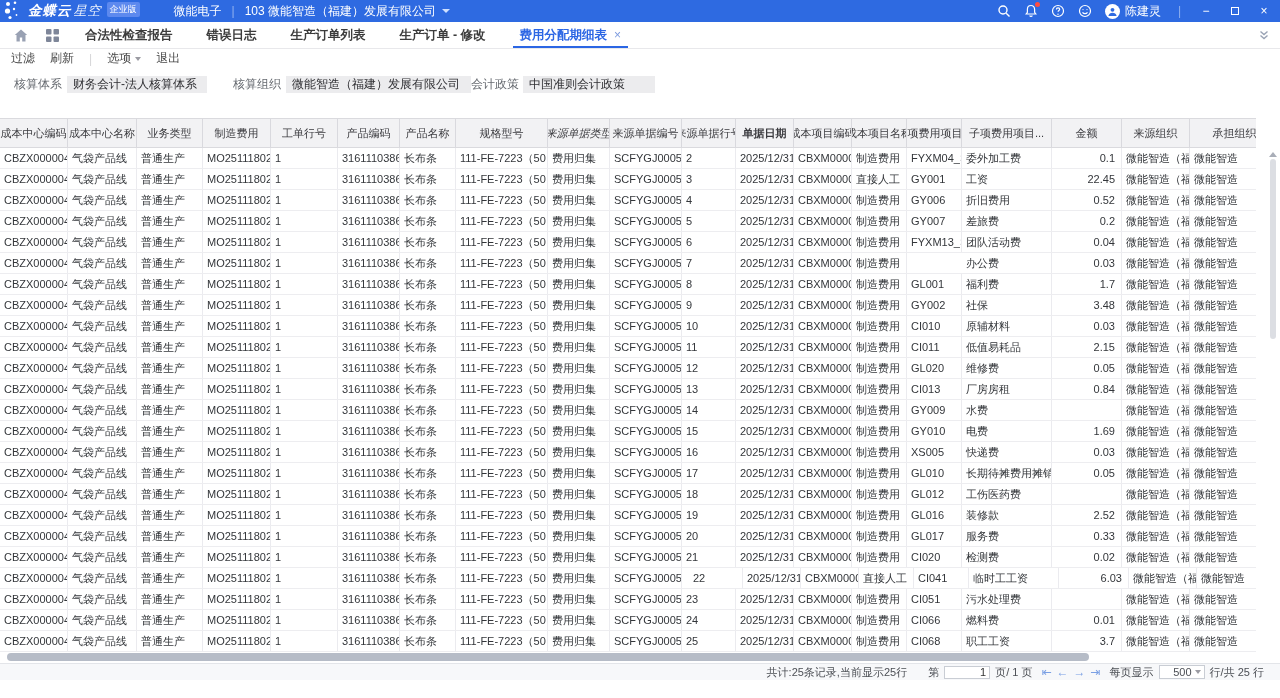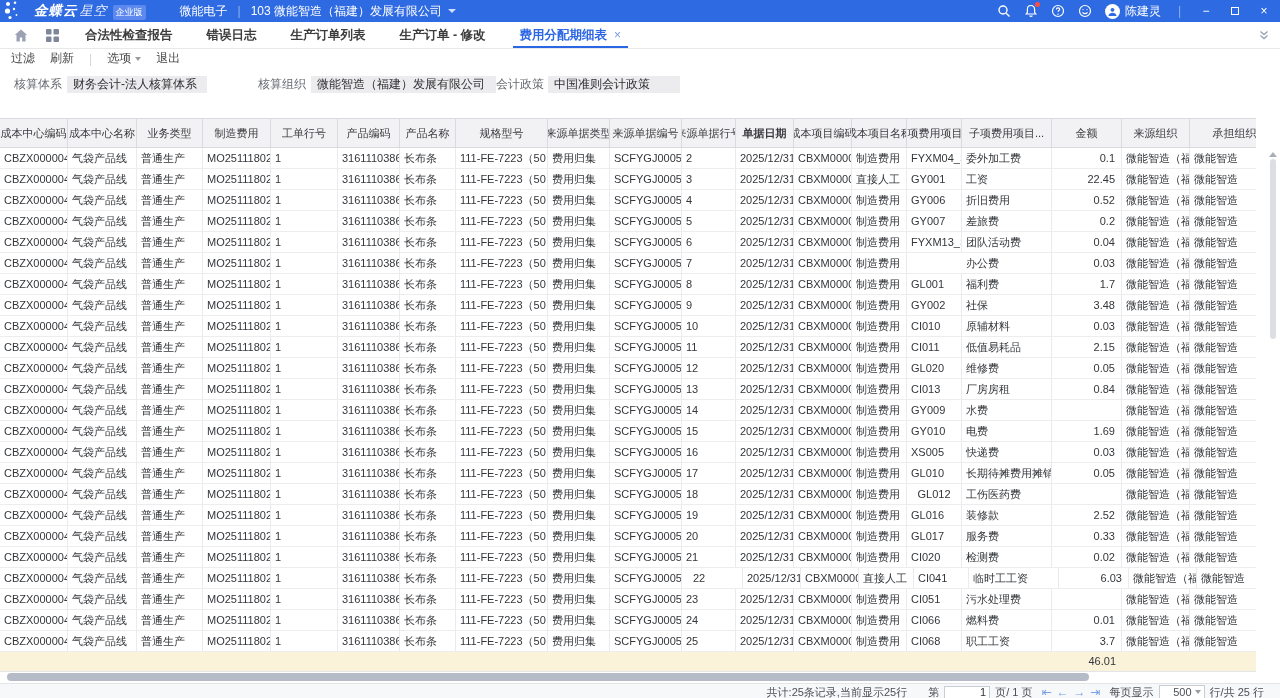--- a/index.html
+++ b/index.html
@@ -3,21 +3,21 @@
 <meta charset="utf-8">
 <style>
   * { box-sizing:border-box; margin:0; padding:0; }
   html,body { width:1280px; height:698px; overflow:hidden; background:#fff;
     font-family:"Liberation Sans","DejaVu Sans",sans-serif; }
 
   
   .topbar { height:22px; background:#2e6ae1; color:#fff; display:flex; align-items:center;
     font-size:12px; padding:0 8px 0 4px; }
   .logo-dots { width:22px; height:20px; }
-  .brand { display:flex; align-items:flex-end; margin-left:8px; }
+  .brand { display:flex; align-items:flex-start; margin-left:2px; }
   .brand-bold { font-weight:bold; font-size:13.5px; font-style:italic; letter-spacing:1px; }
   .brand-light { font-size:13px; font-style:italic; opacity:.92; margin-left:2px; letter-spacing:1px; }
   .brand-badge { background:#5d89ee; font-size:9px; border-radius:2px; padding:1px 3px; margin-left:5px; }
   .ws { margin-left:34px; }
   .top-sep { opacity:.45; margin:0 10px; }
   .company { display:flex; align-items:center; gap:6px; }
   .caret-down-w { width:0; height:0; border-left:4px solid transparent; border-right:4px solid transparent; border-top:4px solid #cfe0ff; }
   .top-right { margin-left:auto; display:flex; align-items:center; gap:13px; }
   .tico { width:14px; height:14px; position:relative; display:inline-block; cursor:pointer; }
   .tico svg { width:14px; height:14px; display:block; }
@@ -45,21 +45,21 @@
   .tool-btn { cursor:pointer; display:flex; align-items:center; gap:4px; }
   .tool-div { color:#d5d5d8; }
   .caret-down-g { width:0; height:0; border-left:3.5px solid transparent; border-right:3.5px solid transparent; border-top:4px solid #9b9ba2; }
 
   
   .filter-panel { height:50px; position:relative; font-size:12px; background:#fff; padding-top:7px; }
   .f-row { display:flex; align-items:center; height:18px; margin-bottom:4px; padding-left:14px; }
   .f-label { color:#666a70; text-align:right; padding-right:5px; white-space:nowrap; overflow:hidden; }
   .f-value { background:#ececee; color:#2f2f33; padding:1px 6px; height:17px; line-height:15px;
     white-space:nowrap; overflow:hidden; }
-  .lw48 { width:53px; } .lw80 { width:104px; } .lw52 { width:52px; } .lw84 { width:84px; }
+  .lw48 { width:53px; } .lw80 { width:79px; } .lw52 { width:52px; } .lw84 { width:84px; }
   .vw140 { width:140px; } .vw185 { width:185px; } .vw132 { width:132px; } .vw136 { width:136px; } .vw100 { width:100px; }
   .annotation { position:absolute; left:597px; top:24px; color:#ff3a1e; font-size:13.5px; white-space:nowrap; }
   .ann-mark { position:absolute; top:17px; width:0; height:0; border-left:4px solid transparent;
     border-right:4px solid transparent; border-top:5px solid #2f6be4; }
   .ann-m1 { left:23px; } .ann-m2 { left:49px; }
 
   
   .grid { position:relative; width:1280px; background:#fff; }
   .grid-clip { width:1256px; overflow:hidden; }
   .g-header { display:flex; height:30px; background:#f2f2f4; border-top:1px solid #dadade;
@@ -232,21 +232,21 @@
   <div class="grid-clip">
     <div class="g-header" id="g-header">
         <div class="g-hcell" style="width: 68px;">成本中心编码</div>
         <div class="g-hcell" style="width: 69px;">成本中心名称</div>
         <div class="g-hcell" style="width: 66px;">业务类型</div>
         <div class="g-hcell" style="width: 68px;">制造费用</div>
         <div class="g-hcell" style="width: 67px;">工单行号</div>
         <div class="g-hcell" style="width: 62px;">产品编码</div>
         <div class="g-hcell" style="width: 56px;">产品名称</div>
         <div class="g-hcell" style="width: 92px;">规格型号</div>
-        <div class="g-hcell" style="width: 62px;">来源单据类型</div>
+        <div class="g-hcell" style="width: 62px; font-style: italic;">来源单据类型</div>
         <div class="g-hcell" style="width: 72px;">来源单据编号</div>
         <div class="g-hcell" style="width: 54px;">来源单据行号</div>
         <div class="g-hcell" style="width: 58px; font-weight: bold;">单据日期</div>
         <div class="g-hcell" style="width: 58px;">成本项目编码</div>
         <div class="g-hcell" style="width: 55px;">成本项目名称</div>
         <div class="g-hcell" style="width: 55px;">子项费用项目...</div>
         <div class="g-hcell" style="width: 90px;">子项费用项目...</div>
         <div class="g-hcell" style="width: 70px;">金额</div>
         <div class="g-hcell" style="width: 68px;">来源组织</div>
         <div class="g-hcell" style="width: 90px;">承担组织</div>
@@ -596,21 +596,21 @@
           <div class="g-cell" style="width: 67px;">1</div>
           <div class="g-cell" style="width: 62px;">3161110386</div>
           <div class="g-cell" style="width: 56px;">长布条</div>
           <div class="g-cell" style="width: 92px;">111-FE-7223（50</div>
           <div class="g-cell" style="width: 62px;">费用归集</div>
           <div class="g-cell" style="width: 72px;">SCFYGJ000565</div>
           <div class="g-cell" style="width: 54px;">18</div>
           <div class="g-cell" style="width: 58px;">2025/12/31</div>
           <div class="g-cell" style="width: 58px;">CBXM00003</div>
           <div class="g-cell" style="width: 55px;">制造费用</div>
-          <div class="g-cell" style="width: 55px; text-align: center;">GL012</div>
+          <div class="g-cell" style="width: 55px;">GL012</div>
           <div class="g-cell" style="width: 90px;">工伤医药费</div>
           <div class="g-cell num" style="width: 70px;"></div>
           <div class="g-cell" style="width: 68px;">微能智造（福建）</div>
           <div class="g-cell" style="width: 90px;">微能智造</div>
         </div>
         <div class="g-row">
           <div class="g-cell" style="width: 68px;">CBZX000004</div>
           <div class="g-cell" style="width: 69px;">气袋产品线</div>
           <div class="g-cell" style="width: 66px;">普通生产</div>
           <div class="g-cell" style="width: 68px;">MO251118022</div>
@@ -749,41 +749,20 @@
           <div class="g-cell" style="width: 54px;">25</div>
           <div class="g-cell" style="width: 58px;">2025/12/31</div>
           <div class="g-cell" style="width: 58px;">CBXM00003</div>
           <div class="g-cell" style="width: 55px;">制造费用</div>
           <div class="g-cell" style="width: 55px;">CI068</div>
           <div class="g-cell" style="width: 90px;">职工工资</div>
           <div class="g-cell num" style="width: 70px;">3.7</div>
           <div class="g-cell" style="width: 68px;">微能智造（福建）</div>
           <div class="g-cell" style="width: 90px;">微能智造</div>
         </div>
-      </div>
-    <div class="summary-row" id="g-summary">
-        <div class="g-cell" style="width: 68px;"></div>
-        <div class="g-cell" style="width: 69px;"></div>
-        <div class="g-cell" style="width: 66px;"></div>
-        <div class="g-cell" style="width: 68px;"></div>
-        <div class="g-cell" style="width: 67px;"></div>
-        <div class="g-cell" style="width: 62px;"></div>
-        <div class="g-cell" style="width: 56px;"></div>
-        <div class="g-cell" style="width: 92px;"></div>
-        <div class="g-cell" style="width: 62px;"></div>
-        <div class="g-cell" style="width: 72px;"></div>
-        <div class="g-cell" style="width: 54px;"></div>
-        <div class="g-cell" style="width: 58px;"></div>
-        <div class="g-cell" style="width: 58px;"></div>
-        <div class="g-cell" style="width: 55px;"></div>
-        <div class="g-cell" style="width: 55px;"></div>
-        <div class="g-cell" style="width: 90px;"></div>
-        <div class="g-cell num" style="width: 70px;">46.01</div>
-        <div class="g-cell" style="width: 68px;"></div>
-        <div class="g-cell" style="width: 90px;"></div>
       </div>
   </div>
   <div class="vscroll">
     <div class="vs-arrow"></div>
     <div class="vs-thumb"></div>
   </div>
 </div>
 
 <div class="hscroll">
   <div class="h-thumb"></div>

